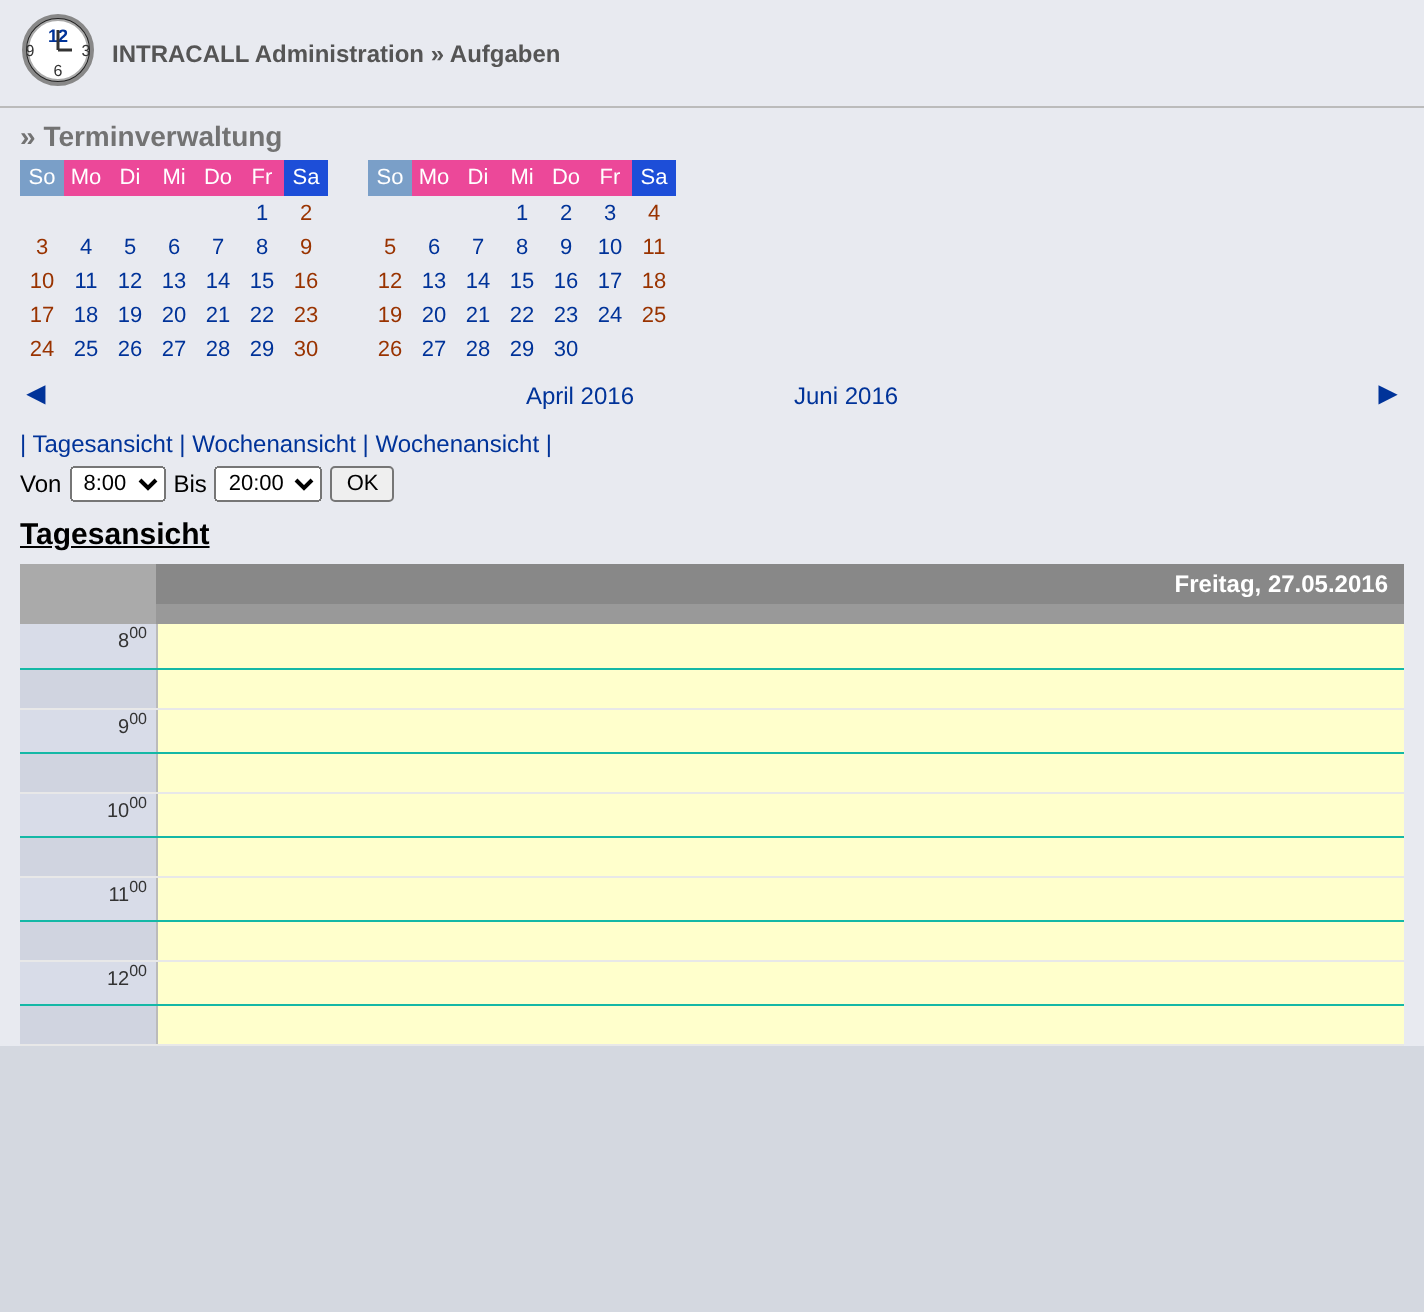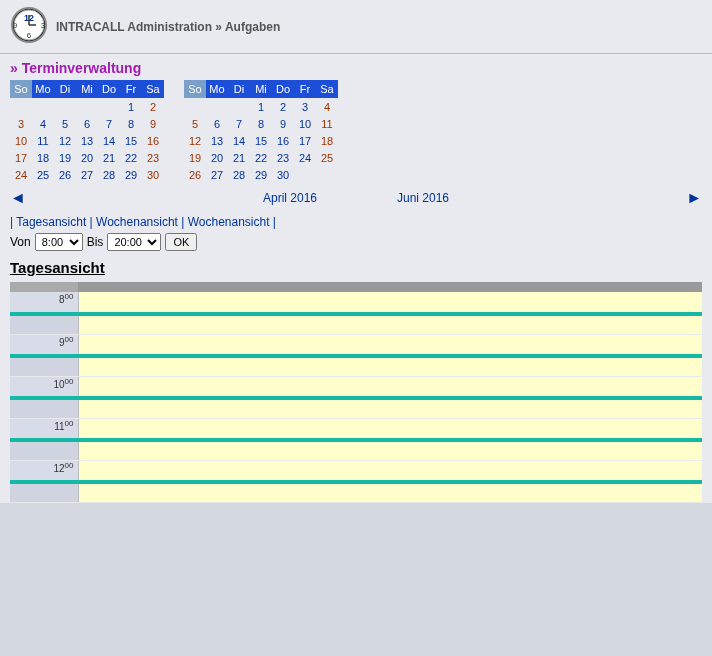--- a/index.html
+++ b/index.html
@@ -28,21 +28,21 @@
       font-weight: bold;
     }
     .header-nav span { color: #555; }
     .content {
       background: #e8eaf0;
       padding: 6px 10px 0 10px;
     }
     .section-title {
       font-size: 14px;
       font-weight: bold;
-      color: #a21caf;
+      color: #737373;
       margin-bottom: 4px;
     }
     .section-title::before {
       content: '» ';
     }
     .kampagne-row {
       display: flex;
       align-items: center;
       gap: 6px;
       margin-bottom: 8px;
@@ -58,21 +58,21 @@
       margin-bottom: 6px;
     }
     .mini-cal {
       font-size: 11px;
     }
     .mini-cal table {
       border-collapse: collapse;
     }
     .mini-cal th {
       color: white;
-      background: #1d4ed8;
+      background: #ec4899;
       text-align: center;
       width: 22px;
       height: 18px;
       font-weight: normal;
       font-size: 11px;
     }
     .mini-cal td {
       text-align: center;
       width: 22px;
       height: 17px;
@@ -143,21 +143,21 @@
       text-align: right;
       padding: 3px 8px;
       font-size: 12px;
       font-weight: bold;
     }
     .day-view .date-header-row td:first-child {
       background: #aaa;
       width: 68px;
     }
     .day-view .hour-row td {
-      border-bottom: 4px solid #14b8a6;
+      border-bottom: 1px solid #14b8a6;
       height: 22px;
     }
     .day-view .hour-row td.time-cell {
       background: #d8dce8;
       width: 68px;
       text-align: right;
       padding-right: 4px;
       font-size: 10px;
       color: #333;
       vertical-align: top;
@@ -365,20 +365,24 @@
     </select>
     <button>OK</button>
   </div>
 
   <div class="tagesansicht-title">Tagesansicht</div>
 
   <table class="day-view">
     <tbody>
       <tr class="date-header-row">
         <td></td>
+        <td>Freitag, 27.05.2016</td>
+      </tr>
+      <tr class="date-header-row">
+        <td></td>
         <td style="background:#999; height:10px;"></td>
       </tr>
 
       <tr class="hour-row">
         <td class="time-cell">8<sup>00</sup></td>
         <td class="event-cell"></td>
       </tr>
       <tr class="half-row">
         <td class="time-cell"></td>
         <td class="event-cell"></td>

